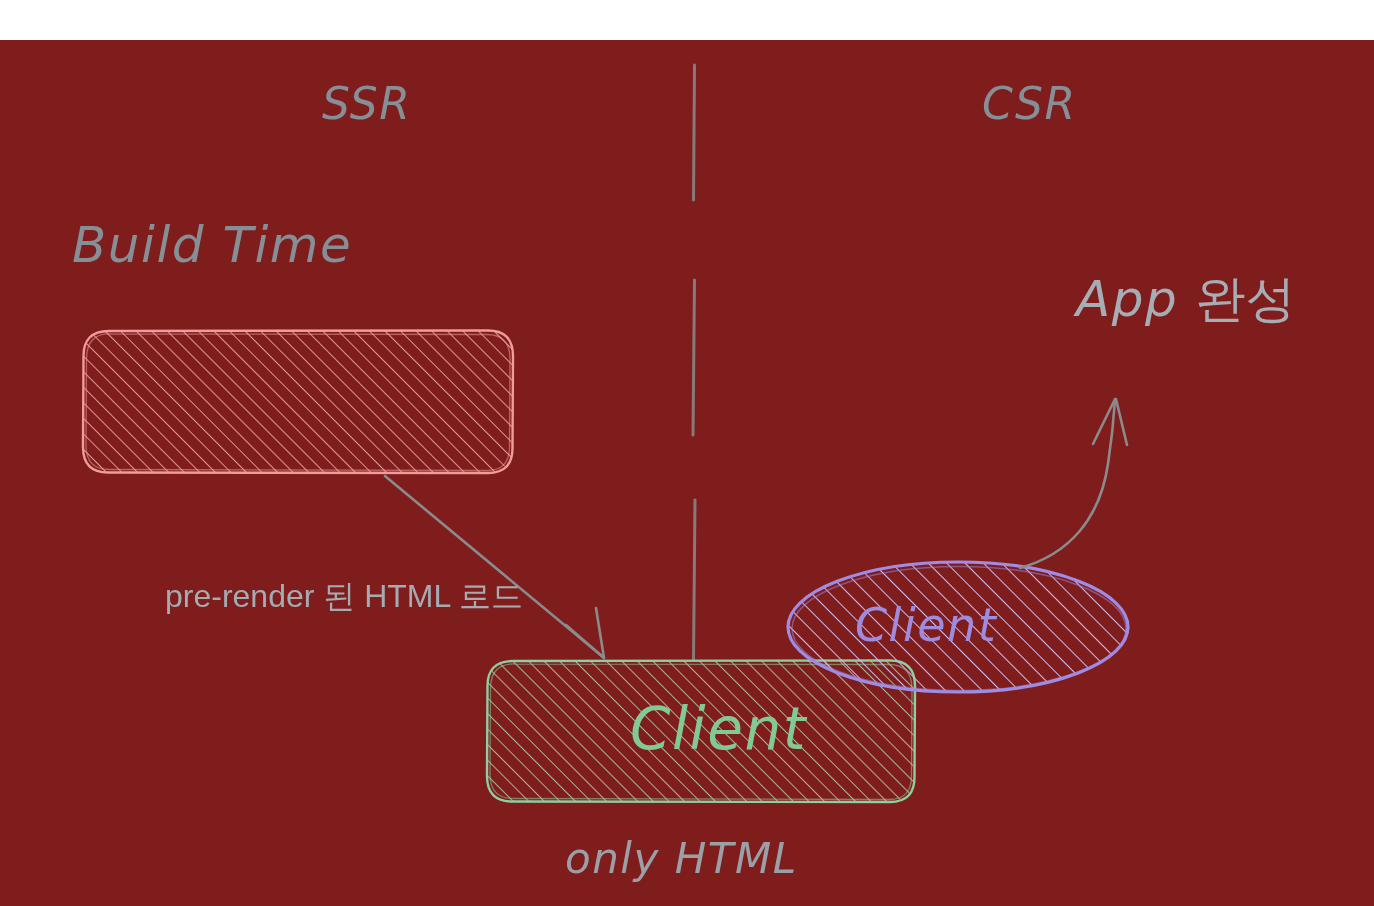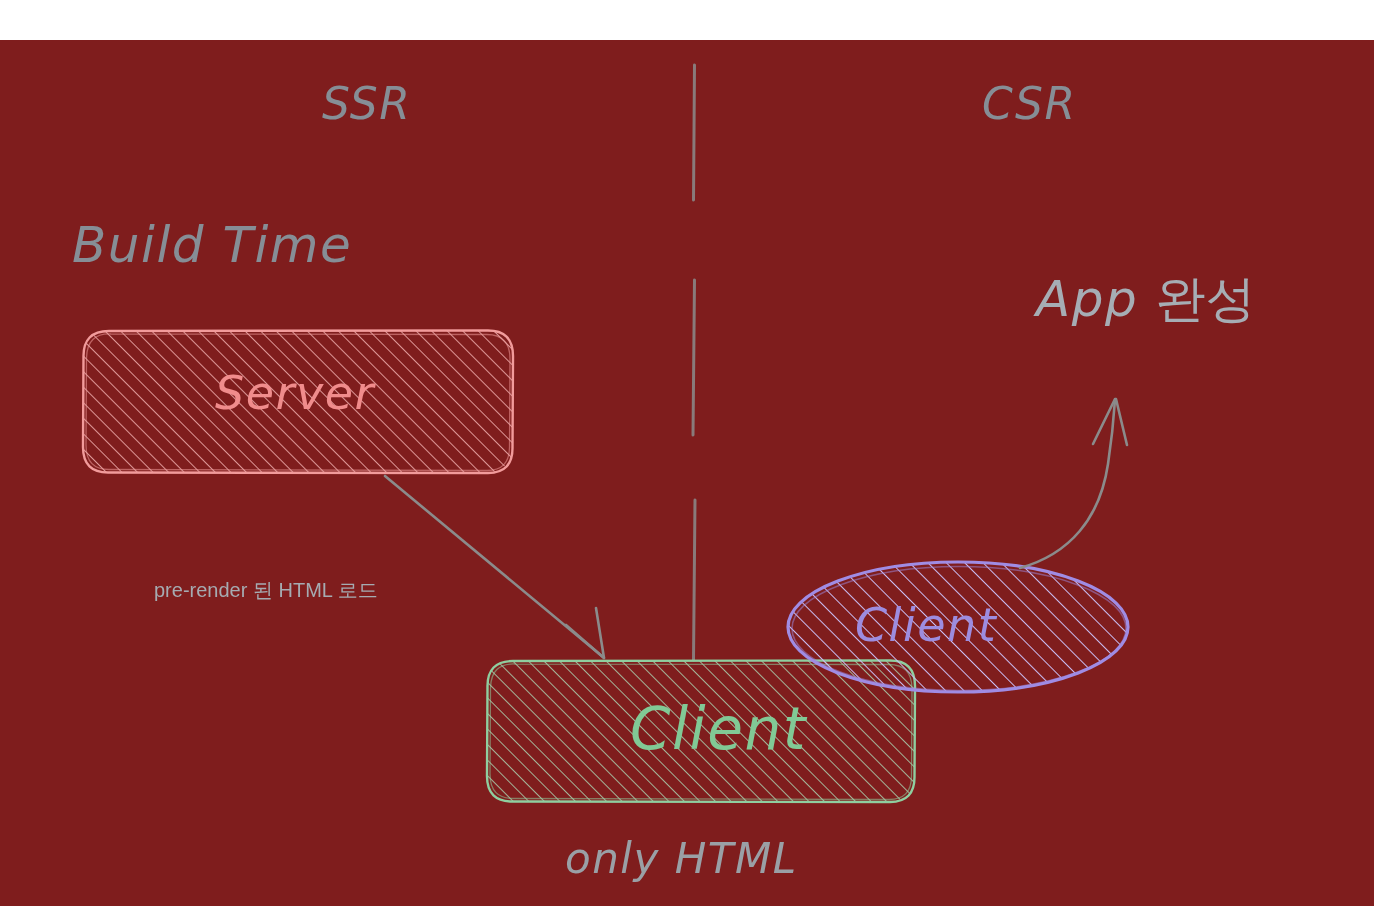--- a/index.html
+++ b/index.html
@@ -43,27 +43,27 @@
   .normal {
     font-family: "Liberation Sans", sans-serif;
     font-weight: 400;
     font-style: normal;
   }
 
   
   #ssr-title     { left: 322px; top: 42px;  font-size: 44px; color: #868e96; }
   #csr-title     { left: 982px; top: 42px; font-size: 44px; color: #868e96; }
   #build-time    { left: 72px;  top: 180px; font-size: 50px; color: #868e96; }
-  #app-complete  { left: 1036px; top: 234px; font-size: 50px; color: #a6adb4; }
+  #app-complete  { left: 1076px; top: 234px; font-size: 50px; color: #a6adb4; }
   #app-complete .ko { font-style: normal; font-family: "DejaVu Sans", sans-serif; letter-spacing: 0px; }
   #server-label  { left: 215px; top: 330px; font-size: 46px; color: #f08c8c; }
   #client-label  { left: 630px; top: 660px; font-size: 58px; color: #81c995; }
   #hydrate-label { left: 855px; top: 562px; font-size: 46px; color: #9d8cdf; }
   #only-html     { left: 565px; top: 798px; font-size: 42px; color: #9aa0a6; }
-  #prerender-label { left: 154px; top: 540px; font-size: 20px; color: #a5abb1; letter-spacing: 0px; }
+  #prerender-label { left: 165px; top: 540px; font-size: 32px; color: #a5abb1; letter-spacing: 0px; }
 </style>
 </head>
 <body>
 
 <div id="canvas">
 
   <svg class="sketch-svg" viewBox="0 0 1374 906" xmlns="http://www.w3.org/2000/svg">
     <defs>
 
       <pattern id="hatch-red" width="11" height="11" patternUnits="userSpaceOnUse" patternTransform="rotate(-45)">
@@ -131,21 +131,20 @@
   </svg>
 
   <div class="lbl hand" id="ssr-title">SSR</div>
 
   <div class="lbl hand" id="csr-title">CSR</div>
 
   <div class="lbl hand" id="build-time">Build Time</div>
 
   <div class="lbl hand" id="app-complete"><span>App</span><span>&nbsp;</span><span class="ko">완성</span></div>
 
-  <div class="lbl hand" id="server-label">Server</div>
 
   <div class="lbl hand" id="client-label">Client</div>
 
   <div class="lbl hand" id="hydrate-label">Client</div>
 
   <div class="lbl hand" id="only-html">only HTML</div>
 
   <div class="lbl normal" id="prerender-label">pre-render 된 HTML 로드</div>
 
 </div>

